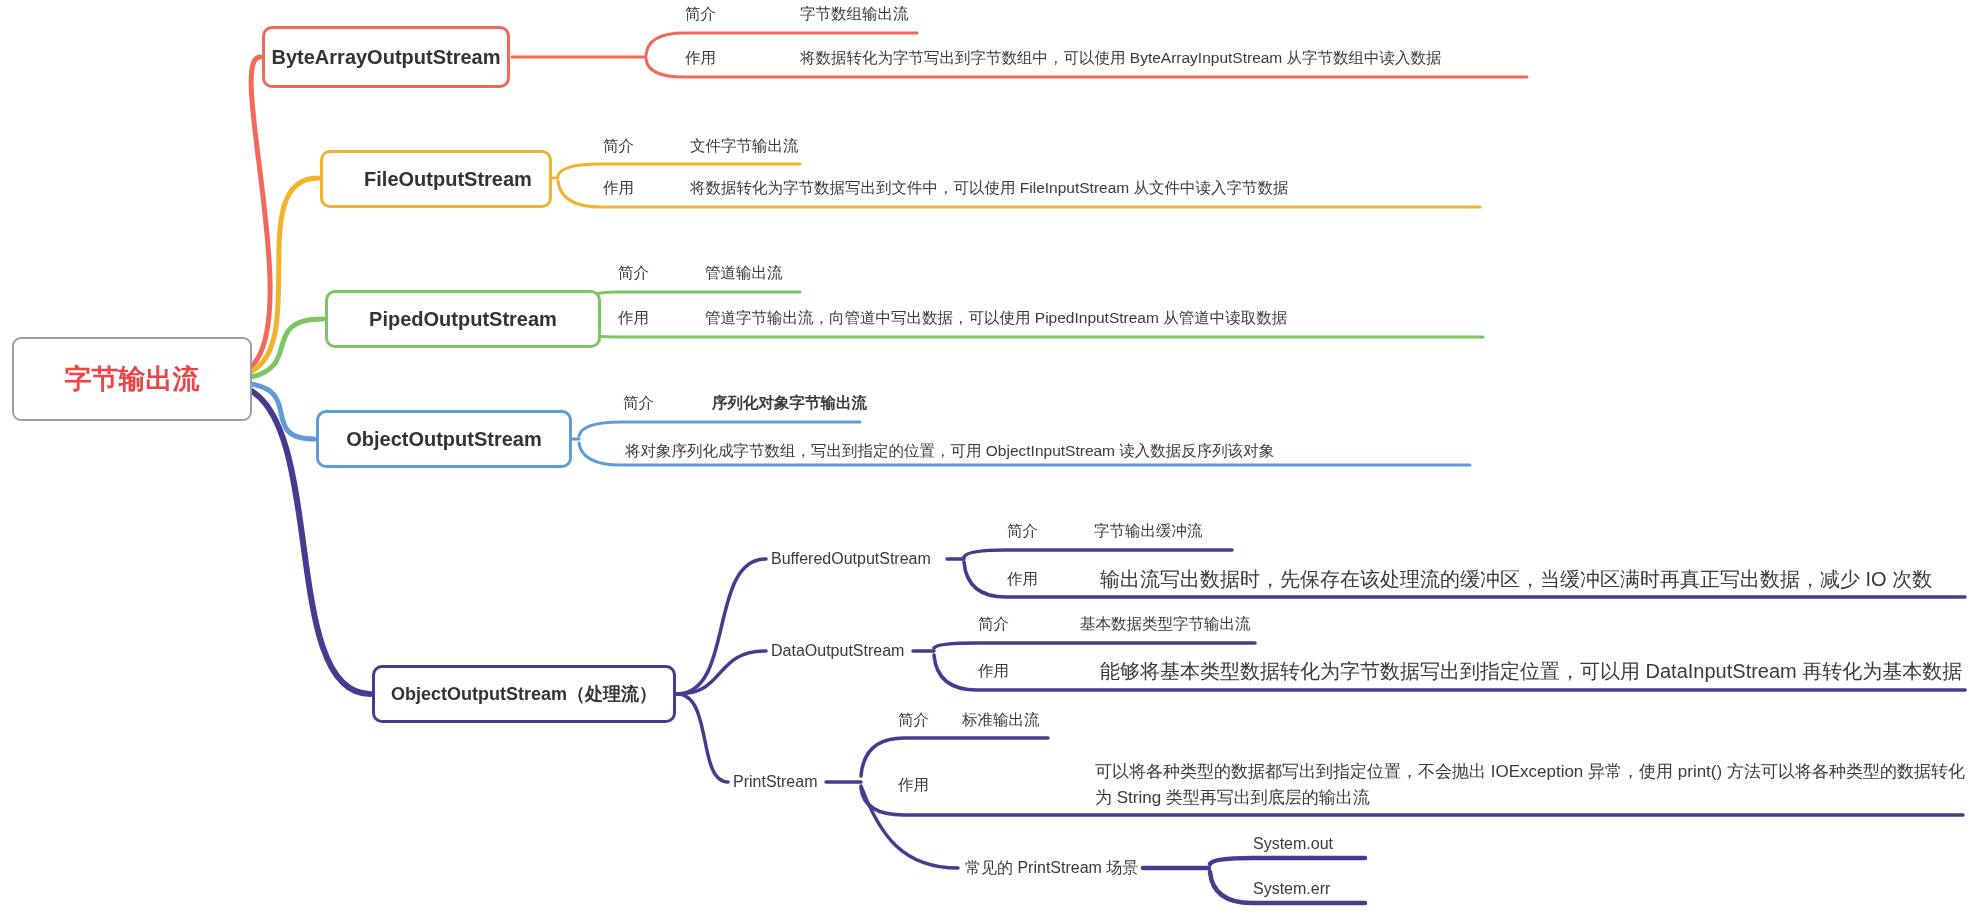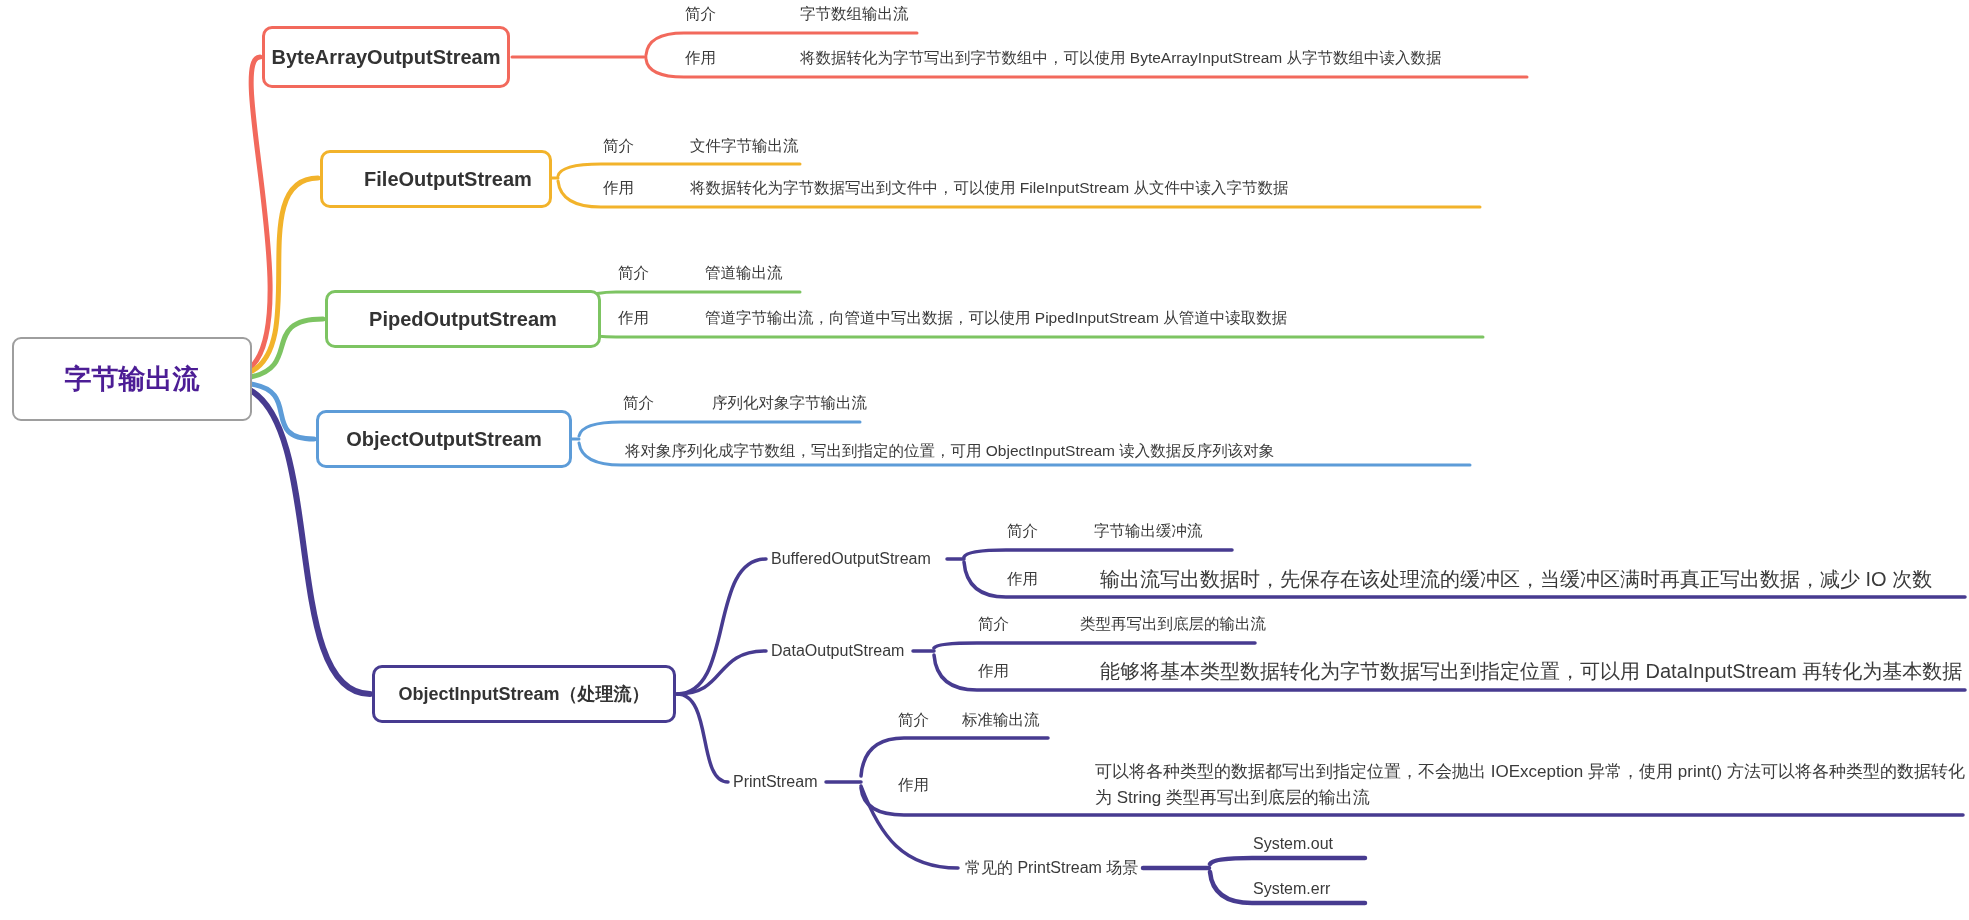--- a/index.html
+++ b/index.html
@@ -24,21 +24,21 @@
   .w6{stroke-width:6;}
   .box{
     position:absolute;box-sizing:border-box;
     display:flex;align-items:center;justify-content:center;
     background:#fff;border-radius:10px;
     font-size:20px;font-weight:600;color:#333;
     white-space:nowrap;z-index:2;
   }
   .root{
     border:2.5px solid #9e9e9e;border-radius:9px;
-    font-size:27px;font-weight:700;color:#4c1d95;
+    font-size:27px;font-weight:700;color:#ef4444;
   }
   .bd-red{border:3px solid #f2695c;}
   .bd-amber{border:3px solid #f2b32b;}
   .bd-green{border:3px solid #7dc462;}
   .bd-blue{border:3px solid #5d9cd8;}
   .bd-purple{border:3px solid #473b90;}
   .node{
     position:absolute;white-space:nowrap;
     transform:translateY(-50%);
     font-size:15.5px;color:#3a3a3a;z-index:2;
@@ -105,50 +105,50 @@
   <div class="box root" style="left:12px;top:337px;width:240px;height:84px;">字节输出流</div>
 
   <div class="box bd-red" style="left:262px;top:26px;width:248px;height:62px;">ByteArrayOutputStream</div>
 
   <div class="box bd-amber" style="left:320px;top:150px;width:232px;height:58px;padding-left:24px;">FileOutputStream</div>
 
   <div class="box bd-green" style="left:325px;top:290px;width:276px;height:58px;">PipedOutputStream</div>
 
   <div class="box bd-blue" style="left:316px;top:410px;width:256px;height:58px;">ObjectOutputStream</div>
 
-  <div class="box bd-purple" style="left:372px;top:665px;width:304px;height:58px;font-size:18px;font-weight:700;">ObjectInputStream（处理流）</div>
+  <div class="box bd-purple" style="left:372px;top:665px;width:304px;height:58px;font-size:18px;font-weight:700;">ObjectOutputStream（处理流）</div>
 
   <div class="node" style="left:685px;top:14px;">简介</div>
   <div class="node" style="left:800px;top:14px;">字节数组输出流</div>
   <div class="node" style="left:685px;top:58px;">作用</div>
   <div class="node" style="left:800px;top:58px;">将数据转化为字节写出到字节数组中，可以使用 ByteArrayInputStream 从字节数组中读入数据</div>
 
   <div class="node" style="left:603px;top:146px;">简介</div>
   <div class="node" style="left:690px;top:146px;">文件字节输出流</div>
   <div class="node" style="left:603px;top:188px;">作用</div>
   <div class="node" style="left:690px;top:188px;">将数据转化为字节数据写出到文件中，可以使用 FileInputStream 从文件中读入字节数据</div>
 
   <div class="node" style="left:618px;top:273px;">简介</div>
   <div class="node" style="left:705px;top:273px;">管道输出流</div>
   <div class="node" style="left:618px;top:318px;">作用</div>
   <div class="node" style="left:705px;top:318px;">管道字节输出流，向管道中写出数据，可以使用 PipedInputStream 从管道中读取数据</div>
 
   <div class="node" style="left:623px;top:403px;">简介</div>
-  <div class="node" style="left:712px;top:403px;">序列化对象字节输出流</div>
+  <div class="node" style="left:712px;top:403px;font-weight:bold;">序列化对象字节输出流</div>
   <div class="node" style="left:625px;top:451px;">将对象序列化成字节数组，写出到指定的位置，可用 ObjectInputStream 读入数据反序列该对象</div>
 
   <div class="node md" style="left:771px;top:559px;">BufferedOutputStream</div>
   <div class="node" style="left:1007px;top:531px;">简介</div>
   <div class="node" style="left:1094px;top:531px;">字节输出缓冲流</div>
   <div class="node" style="left:1007px;top:579px;">作用</div>
   <div class="node lg" style="left:1100px;top:579px;">输出流写出数据时，先保存在该处理流的缓冲区，当缓冲区满时再真正写出数据，减少 IO 次数</div>
 
   <div class="node md" style="left:771px;top:651px;">DataOutputStream</div>
   <div class="node" style="left:978px;top:624px;">简介</div>
-  <div class="node" style="left:1080px;top:624px;">类型再写出到底层的输出流</div>
+  <div class="node" style="left:1080px;top:624px;">基本数据类型字节输出流</div>
   <div class="node" style="left:978px;top:671px;">作用</div>
   <div class="node lg" style="left:1100px;top:671px;">能够将基本类型数据转化为字节数据写出到指定位置，可以用 DataInputStream 再转化为基本数据</div>
 
   <div class="node md" style="left:733px;top:782px;">PrintStream</div>
   <div class="node" style="left:898px;top:720px;">简介</div>
   <div class="node" style="left:962px;top:720px;">标准输出流</div>
   <div class="node" style="left:898px;top:785px;">作用</div>
   <div class="wrapblock" style="left:1095px;top:759px;">可以将各种类型的数据都写出到指定位置，不会抛出 IOException 异常，使用 print() 方法可以将各种类型的数据转化为 String 类型再写出到底层的输出流</div>
 
   <div class="node md" style="left:965px;top:868px;">常见的 PrintStream 场景</div>

